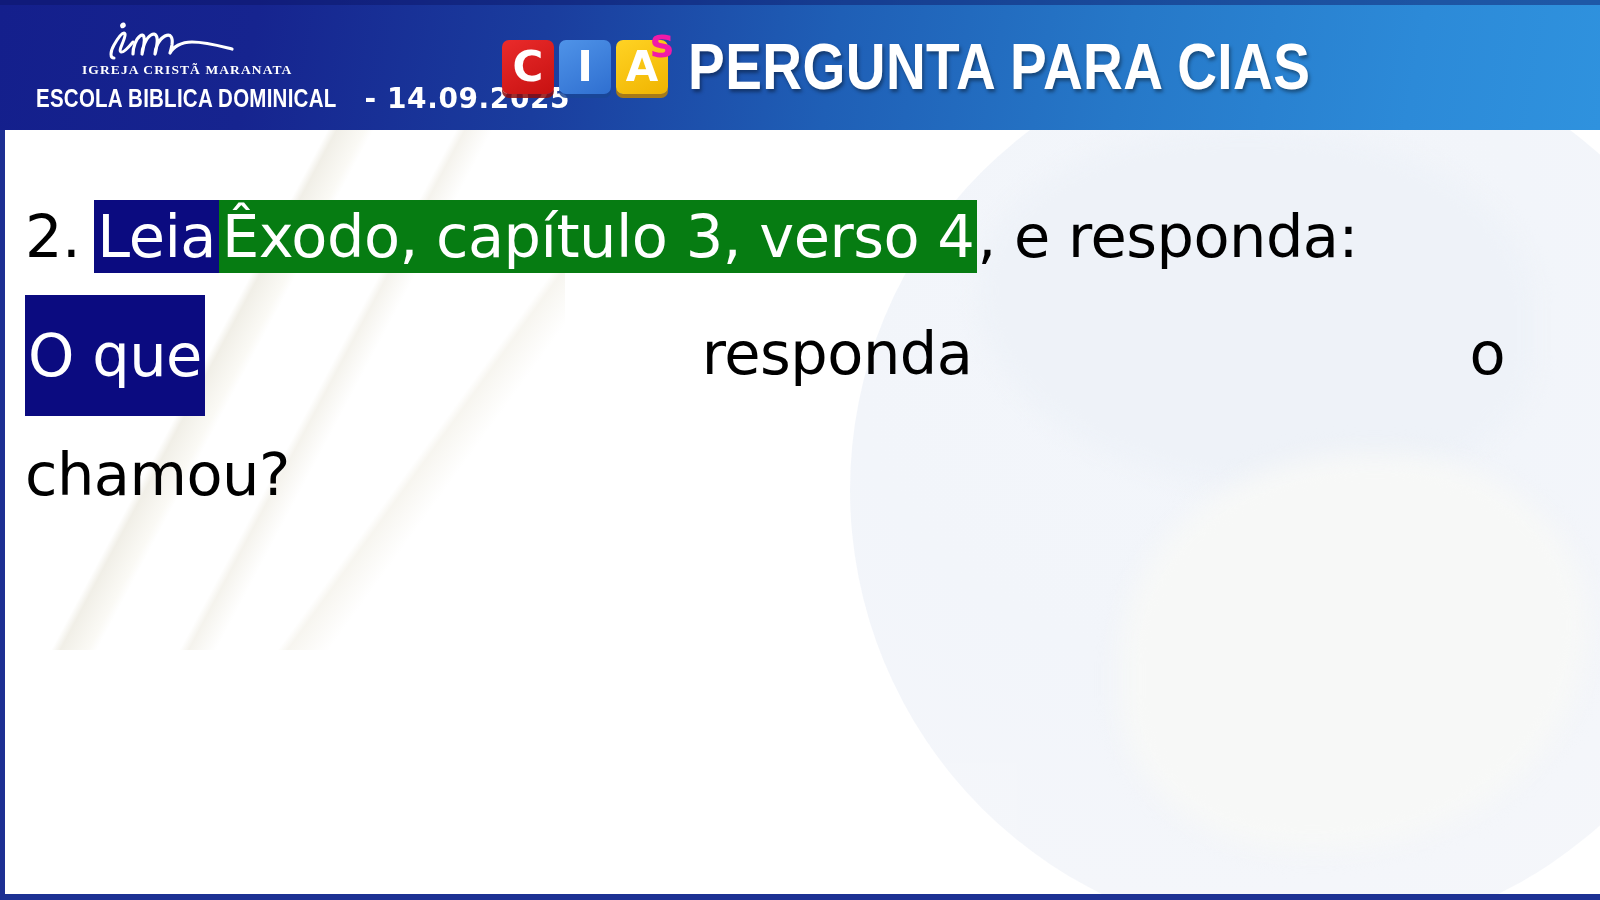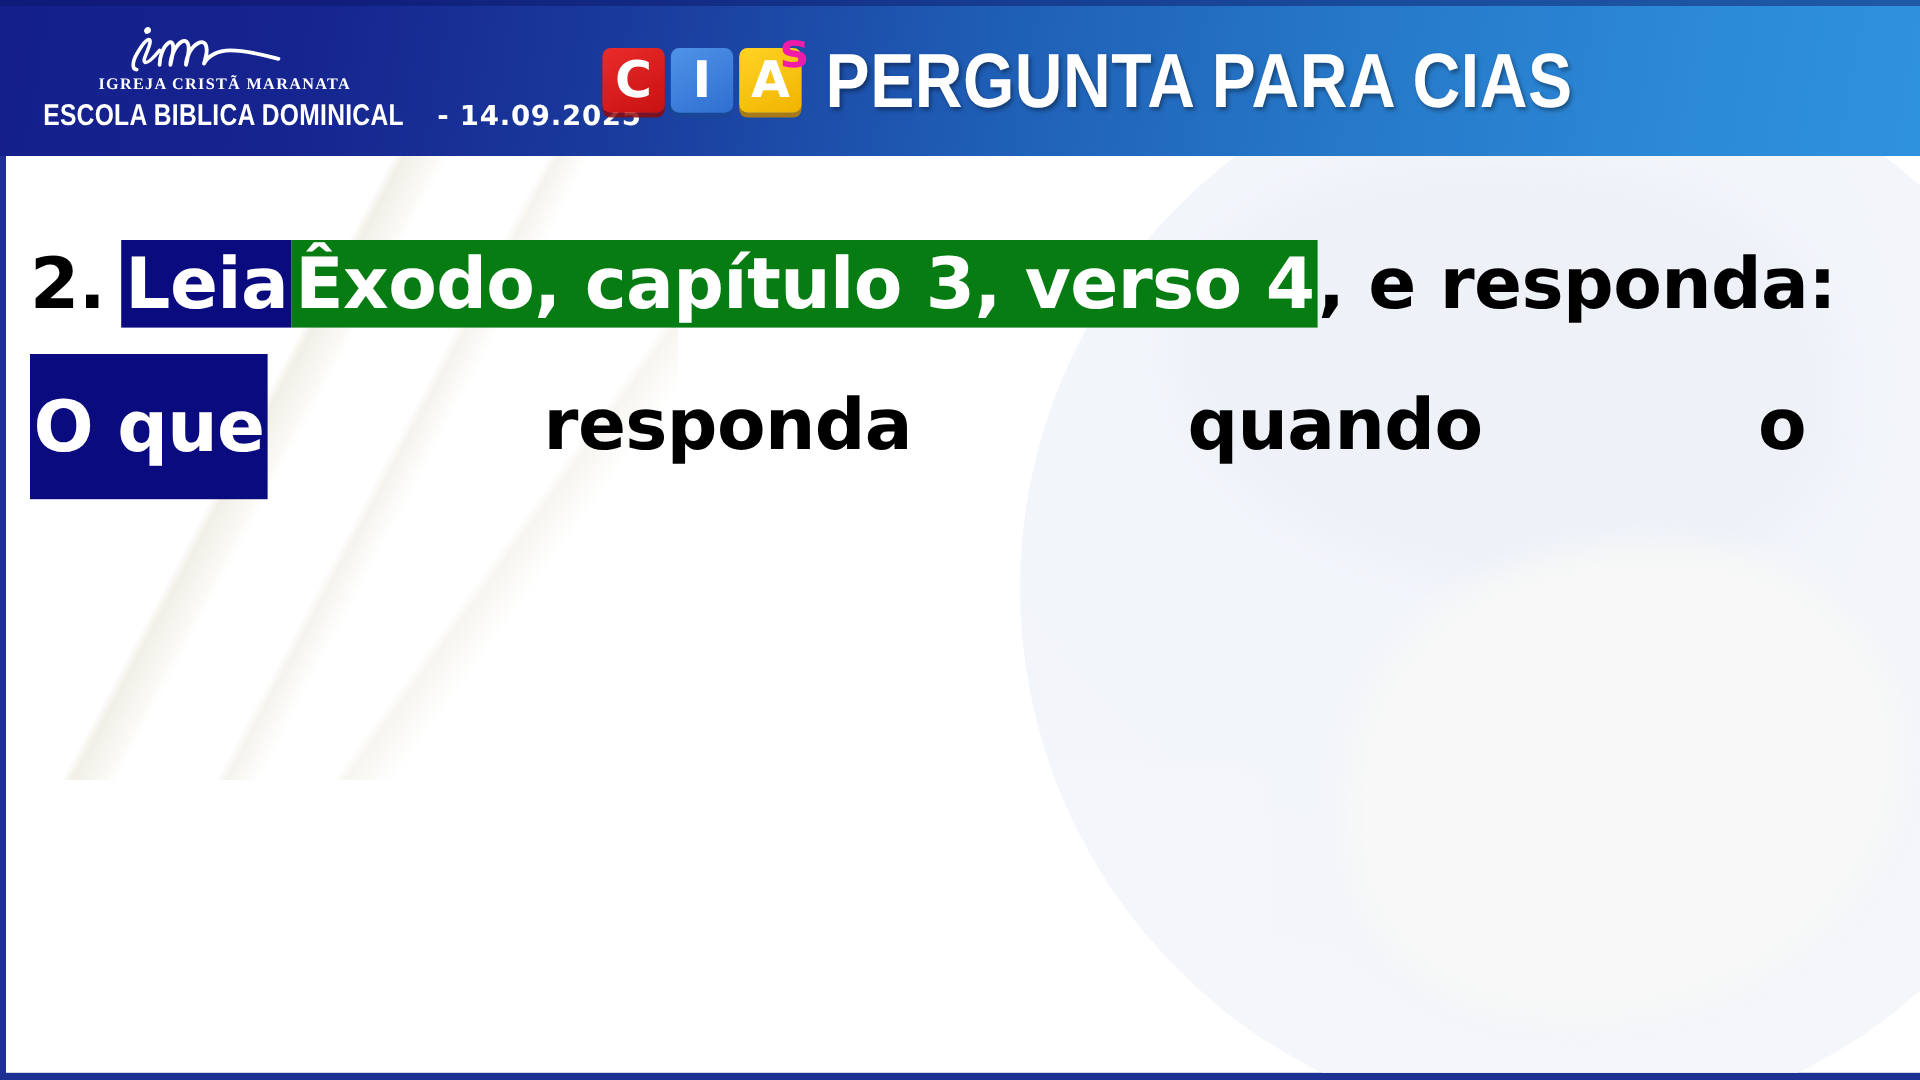--- a/index.html
+++ b/index.html
@@ -88,21 +88,21 @@
     font-weight: 700;
     letter-spacing: 0.3px;
     transform: scaleX(0.82);
     transform-origin: left center;
     vertical-align: middle;
   }
   .hs-date {
     display: inline-block;
     color: #ffffff;
     font-family: "DejaVu Sans", sans-serif;
-    font-size: 23px;
+    font-size: 28px;
     font-weight: 700;
     letter-spacing: 0.6px;
     vertical-align: middle;
     margin-left: -38px;
   }
 
   
   #cias-logo {
     position: absolute;
     left: 502px;
@@ -208,25 +208,24 @@
   }
 
   
   #question {
     position: absolute;
     left: 20px;
     top: 48px;
     width: 1480px;
     color: #000000;
     font-family: "DejaVu Sans", sans-serif;
-    font-weight: 700;
+    font-weight: 400;
     font-size: 59px;
     line-height: 117px;
     letter-spacing: -0.5px;
-    text-align: center;
   }
   .qline { white-space: nowrap; }
   .qline.just {
     display: flex;
     justify-content: space-between;
     white-space: nowrap;
   }
   .hl {
     color: #ffffff;
     padding: 2px 3px;
@@ -278,21 +277,21 @@
     <div id="globe"></div>
     <div id="streaks"></div>
 
     <div id="question">
 
       <div class="qline"><span class="plain">2.</span><span class="gap"></span><span class="hl hl-navy">Leia</span><span class="hl hl-green">Êxodo, capítulo 3, verso 4</span><span class="plain">, e responda:</span></div>
 
       <div class="qline just">
           <span class="hl hl-navy">O     que</span>
           <span class="plain">responda</span>
-          <span class="plain">quando</span>
           <span class="plain">o</span>
         </div>
 
+      <div class="qline"><span class="plain">chamou?</span></div>
 
     </div>
   </div>
 
 </div>
 
 </body></html>

